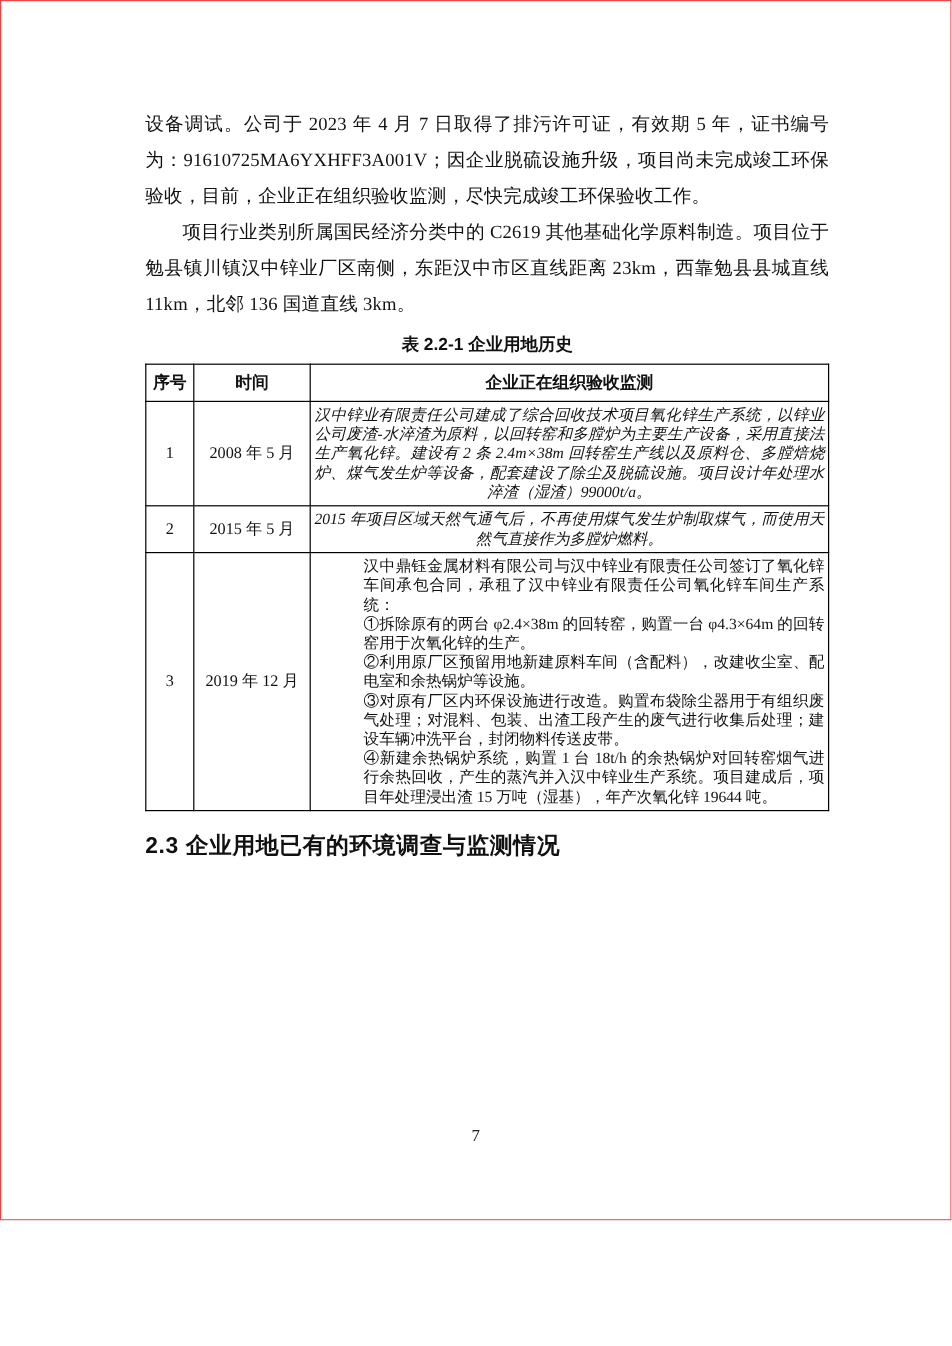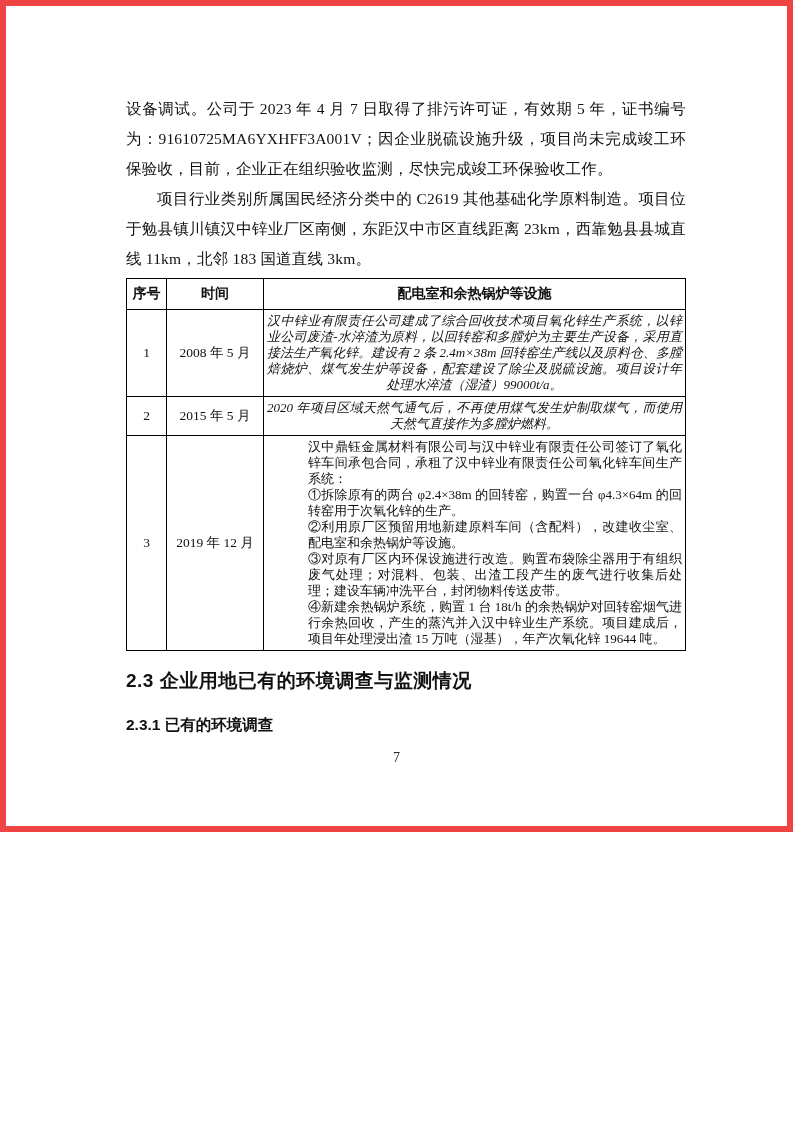--- a/index.html
+++ b/index.html
@@ -1,23 +1,23 @@
 <!DOCTYPE html>
 <html><head>
 <meta charset="utf-8">
 <style>
   html, body { margin: 0; padding: 0; background: #ffffff; }
   .page {
     position: relative;
     width: 793px;
-    height: 832px;
+    height: 1017px;
     margin: 0 auto;
     background: #ffffff;
     box-sizing: border-box;
-    border: 6px solid #ef4444;
+    border: 1px solid #ef4444;
     font-family: "Liberation Serif", "DejaVu Serif", serif;
     color: #111111;
     overflow: hidden;
   }
   .content { padding: 88px 101px 0 120px; }
 
   p.body-text {
     margin: 0;
     font-size: 15.5px;
     line-height: 30px;
@@ -97,56 +97,56 @@
   }
 </style>
 </head>
 <body>
 
 <div class="page">
   <div class="content">
 
     <p class="body-text">设备调试。公司于 2023 年 4 月 7 日取得了排污许可证，有效期 5 年，证书编号为：91610725MA6YXHFF3A001V；因企业脱硫设施升级，项目尚未完成竣工环保验收，目前，企业正在组织验收监测，尽快完成竣工环保验收工作。</p>
 
-    <p class="body-text indent gap-after">项目行业类别所属国民经济分类中的 C2619 其他基础化学原料制造。项目位于勉县镇川镇汉中锌业厂区南侧，东距汉中市区直线距离 23km，西靠勉县县城直线 11km，北邻 183 国道直线 3km。</p>
+    <p class="body-text indent gap-after">项目行业类别所属国民经济分类中的 C2619 其他基础化学原料制造。项目位于勉县镇川镇汉中锌业厂区南侧，东距汉中市区直线距离 23km，西靠勉县县城直线 11km，北邻 136 国道直线 3km。</p>
 
+    <div class="table-title">表 2.2-1 企业用地历史</div>
 
     <table class="history-table">
       <thead>
         <tr>
           <th class="col-no">序号</th>
           <th class="col-time">时间</th>
-          <th>配电室和余热锅炉等设施</th>
+          <th>企业正在组织验收监测</th>
         </tr>
       </thead>
       <tbody>
         <tr>
           <td class="cell-center">1</td>
           <td class="cell-center">2008 年 5 月</td>
           <td class="cell-desc center-last">汉中锌业有限责任公司建成了综合回收技术项目氧化锌生产系统，以锌业公司废渣-水淬渣为原料，以回转窑和多膛炉为主要生产设备，采用直接法生产氧化锌。建设有 2 条 2.4m×38m 回转窑生产线以及原料仓、多膛焙烧炉、煤气发生炉等设备，配套建设了除尘及脱硫设施。项目设计年处理水淬渣（湿渣）99000t/a。</td>
         </tr>
         <tr>
           <td class="cell-center">2</td>
           <td class="cell-center">2015 年 5 月</td>
-          <td class="cell-desc center-last">2020 年项目区域天然气通气后，不再使用煤气发生炉制取煤气，而使用天然气直接作为多膛炉燃料。</td>
+          <td class="cell-desc center-last">2015 年项目区域天然气通气后，不再使用煤气发生炉制取煤气，而使用天然气直接作为多膛炉燃料。</td>
         </tr>
         <tr>
           <td class="cell-center">3</td>
           <td class="cell-center">2019 年 12 月</td>
           <td class="cell-desc pre-lines">汉中鼎钰金属材料有限公司与汉中锌业有限责任公司签订了氧化锌车间承包合同，承租了汉中锌业有限责任公司氧化锌车间生产系统：
 ①拆除原有的两台 φ2.4×38m 的回转窑，购置一台 φ4.3×64m 的回转窑用于次氧化锌的生产。
 ②利用原厂区预留用地新建原料车间（含配料），改建收尘室、配电室和余热锅炉等设施。
 ③对原有厂区内环保设施进行改造。购置布袋除尘器用于有组织废气处理；对混料、包装、出渣工段产生的废气进行收集后处理；建设车辆冲洗平台，封闭物料传送皮带。
 ④新建余热锅炉系统，购置 1 台 18t/h 的余热锅炉对回转窑烟气进行余热回收，产生的蒸汽并入汉中锌业生产系统。项目建成后，项目年处理浸出渣 15 万吨（湿基），年产次氧化锌 19644 吨。</td>
         </tr>
       </tbody>
     </table>
 
     <h1 class="sec-heading">2.3 企业用地已有的环境调查与监测情况</h1>
 
-    <h2 class="subsec-heading">2.3.1 已有的环境调查</h2>
 
 
 
   </div>
 
   <div class="page-number">7</div>
 </div>
 
 </body></html>

